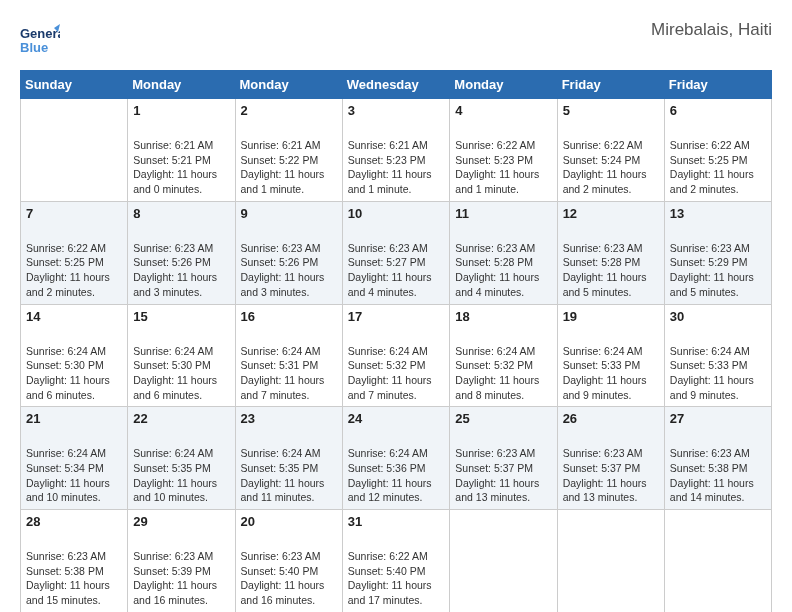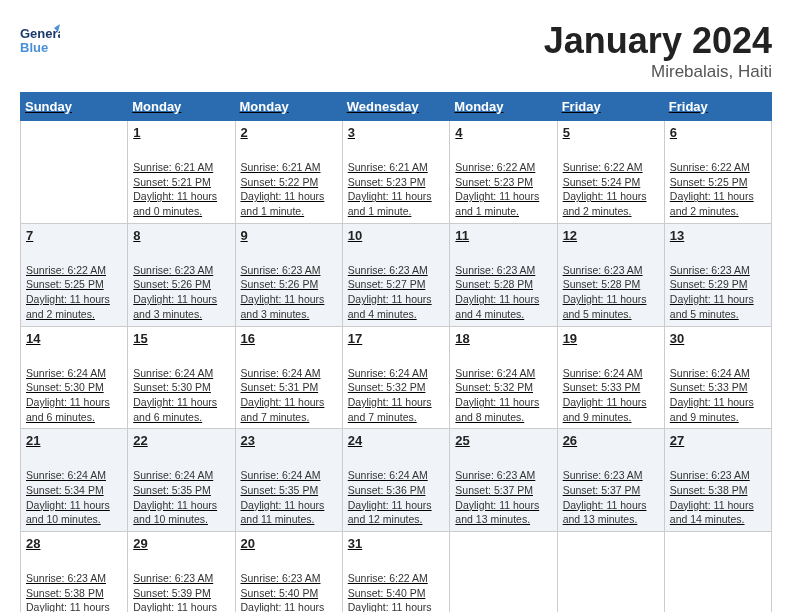--- a/index.html
+++ b/index.html
@@ -25,21 +25,20 @@
       color: #222;
     }
     .location-title {
       font-size: 17px;
       color: #555;
     }
     table {
       width: 100%;
       border-collapse: collapse;
       font-size: 11px;
-      text-decoration: underline;
     }
     thead th {
       background-color: #2b6cb0;
       color: #fff;
       padding: 6px 4px;
       text-align: left;
       font-size: 13px;
       font-weight: bold;
       border: 1px solid #2b6cb0;
     }
@@ -87,21 +86,20 @@
 
 <div class="header">
   <div class="logo-wrapper">
     <svg class="logo-icon" viewBox="0 0 40 40" xmlns="http://www.w3.org/2000/svg">
       <text x="0" y="18" font-size="13" font-weight="bold" fill="#1a3a6b">General</text>
       <text x="0" y="32" font-size="13" font-weight="bold" fill="#4a90d9">Blue</text>
       <polygon points="34,8 40,4 38,12" fill="#4a90d9"></polygon>
     </svg>
   </div>
   <div class="title-block">
-    <div class="month-title">January 2024</div>
     <div class="location-title">Mirebalais, Haiti</div>
   </div>
 </div>
 
 <table>
   <thead>
     <tr>
       <th>Sunday</th>
       <th>Monday</th>
       <th>Monday</th>

